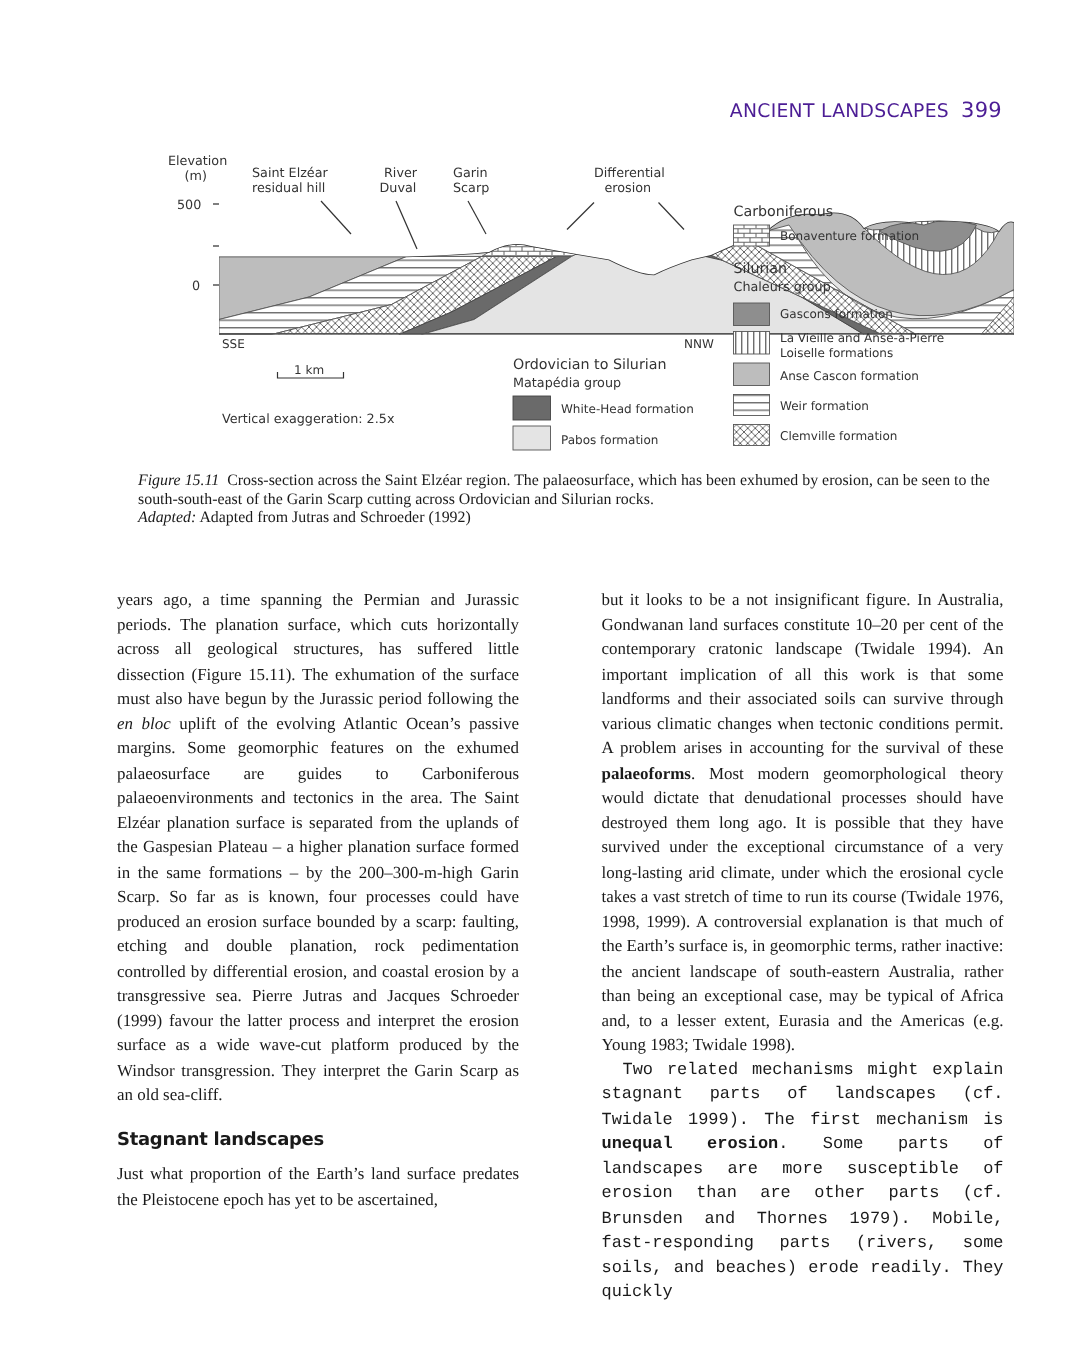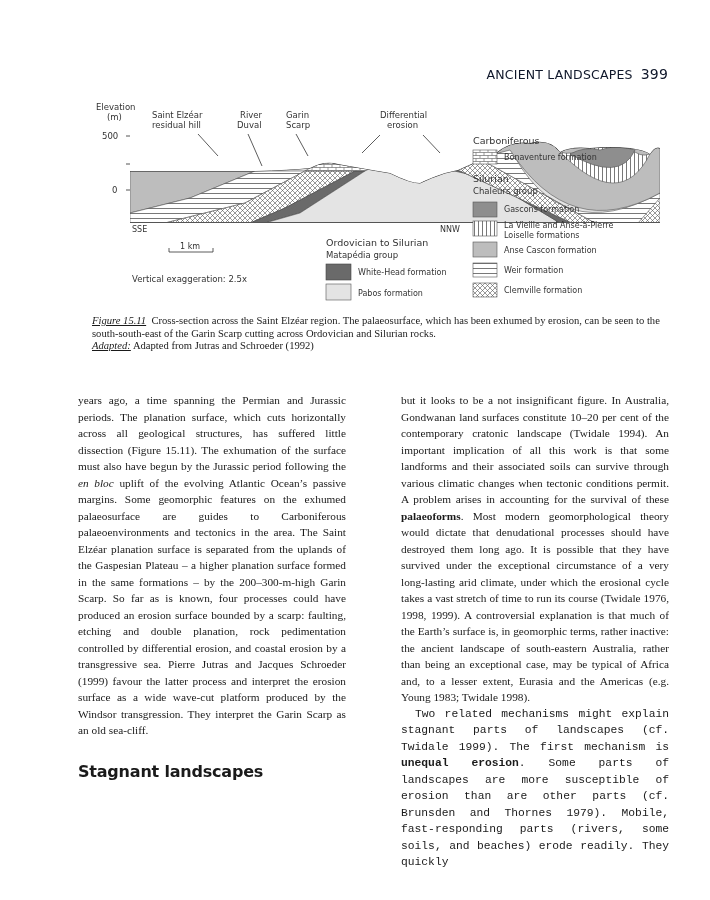--- a/index.html
+++ b/index.html
@@ -1,28 +1,28 @@
 <!DOCTYPE html>
 <html><head>
 <meta charset="utf-8">
 <style>
   html, body { margin:0; padding:0; background:#ffffff; }
   body { width:710px; height:900px; position:relative; overflow:hidden; color:#1a1a1a; }
-  #running-head { position:absolute; top:66px; right:42px; font-family:"DejaVu Sans", sans-serif; font-size:12.5px; letter-spacing:0.2px; color:#0f172a; }
+  #running-head { position:absolute; top:66px; right:42px; font-family:"DejaVu Sans", sans-serif; font-size:12.5px; letter-spacing:0.2px; color:#4c1d95; }
   #running-head .pg { font-size:14px; margin-left:8px; }
-  #figure { position:absolute; left:90px; top:98px; width:580px; height:210px; }
+  #figure { position:absolute; left:106px; top:98px; width:580px; height:210px; }
   #figure svg text { font-family:"DejaVu Sans", sans-serif; fill:#333; }
   #caption { position:absolute; left:92px; top:315px; width:575px; font-family:"Liberation Serif", serif; font-size:10.6px; line-height:12.5px; color:#1a1a1a; }
-  #caption i { font-style:italic;text-decoration:underline; }
+  #caption i { font-style:italic; }
   .col { position:absolute; top:392px; width:268px; font-family:"Liberation Serif", serif; font-size:11.3px; line-height:16.5px; text-align:justify; color:#1a1a1a; }
   #col-left { left:78px; }
   #col-right { left:401px; }
   .col p { margin:0; }
   .col .indent { text-indent:14px;font-family:Liberation Mono, monospace; }
-  #heading { font-family:"DejaVu Sans", sans-serif; font-weight:bold; font-size:16px; margin:25px 0 8px 0; letter-spacing:-0.2px; }
+  #heading { font-family:"DejaVu Sans", sans-serif; font-weight:bold; font-size:12px; margin:12px 0 8px 0; letter-spacing:-0.2px; }
 </style>
 </head>
 <body>
 
 <div id="running-head">
   <span>ANCIENT LANDSCAPES</span><span class="pg">399</span>
 </div>
 
 <div id="figure">
   <svg width="580" height="210" viewBox="0 0 580 210" xmlns="http://www.w3.org/2000/svg">
@@ -142,18 +142,19 @@
 </div>
 
 <div id="caption">
   <i>Figure 15.11</i>&nbsp;&nbsp;<span>Cross-section across the Saint Elzéar region. The palaeosurface, which has been exhumed by erosion, can be seen to the south-south-east of the Garin Scarp cutting across Ordovician and Silurian rocks.</span><br>
   <i>Adapted:</i> <span>Adapted from Jutras and Schroeder (1992)</span>
 </div>
 
 <div id="col-left" class="col">
   <p><span>years ago, a time spanning the Permian and Jurassic periods. The planation surface, which cuts horizontally across all geological structures, has suffered little dissection (Figure 15.11). The exhumation of the surface must also have begun by the Jurassic period following the </span><i>en bloc</i><span> uplift of the evolving Atlantic Ocean’s passive margins. Some geomorphic features on the exhumed palaeosurface are guides to Carboniferous palaeoenvironments and tectonics in the area. The Saint Elzéar planation surface is separated from the uplands of the Gaspesian Plateau – a higher planation surface formed in the same formations – by the 200–300-m-high Garin Scarp. So far as is known, four processes could have produced an erosion surface bounded by a scarp: faulting, etching and double planation, rock pedimentation controlled by differential erosion, and coastal erosion by a transgressive sea. Pierre Jutras and Jacques Schroeder (1999) favour the latter process and interpret the erosion surface as a wide wave-cut platform produced by the Windsor transgression. They interpret the Garin Scarp as an old sea-cliff.</span></p>
   <div id="heading">Stagnant landscapes</div>
+  <p>Just what proportion of the Earth’s land surface predates the Pleistocene epoch has yet to be ascertained,</p>
 </div>
 
 <div id="col-right" class="col">
   <p><span>but it looks to be a not insignificant figure. In Australia, Gondwanan land surfaces constitute 10–20 per cent of the contemporary cratonic landscape (Twidale 1994). An important implication of all this work is that some landforms and their associated soils can survive through various climatic changes when tectonic conditions permit. A problem arises in accounting for the survival of these </span><b>palaeoforms</b><span>. Most modern geomorphological theory would dictate that denudational processes should have destroyed them long ago. It is possible that they have survived under the exceptional circumstance of a very long-lasting arid climate, under which the erosional cycle takes a vast stretch of time to run its course (Twidale 1976, 1998, 1999). A controversial explanation is that much of the Earth’s surface is, in geomorphic terms, rather inactive: the ancient landscape of south-eastern Australia, rather than being an exceptional case, may be typical of Africa and, to a lesser extent, Eurasia and the Americas (e.g. Young 1983; Twidale 1998).</span></p>
   <p class="indent"><span>Two related mechanisms might explain stagnant parts of landscapes (cf. Twidale 1999). The first mechanism is </span><b>unequal erosion</b><span>. Some parts of landscapes are more susceptible of erosion than are other parts (cf. Brunsden and Thornes 1979). Mobile, fast-responding parts (rivers, some soils, and beaches) erode readily. They quickly</span></p>
 </div>
 
 </body></html>

